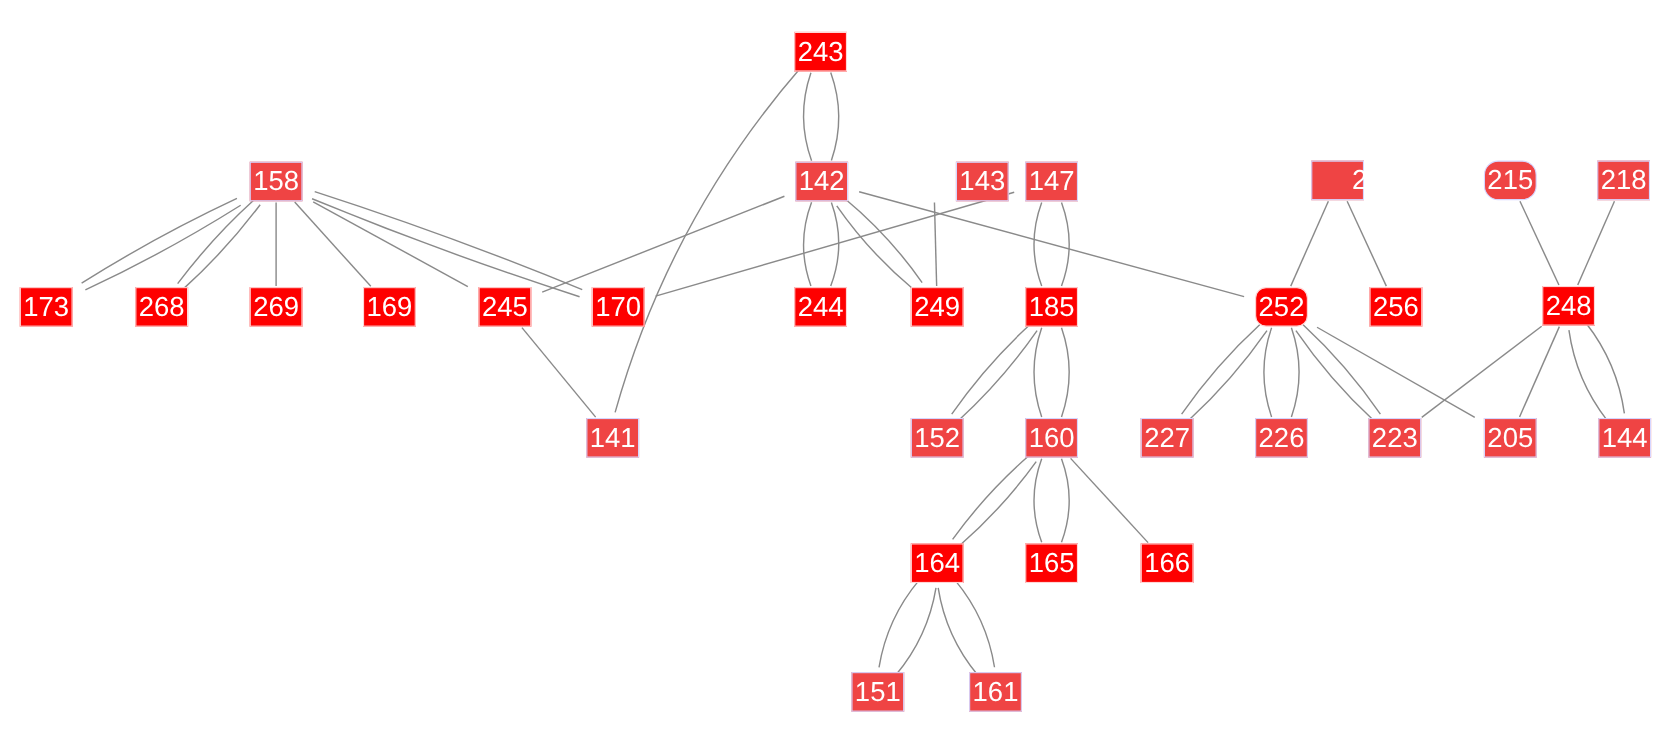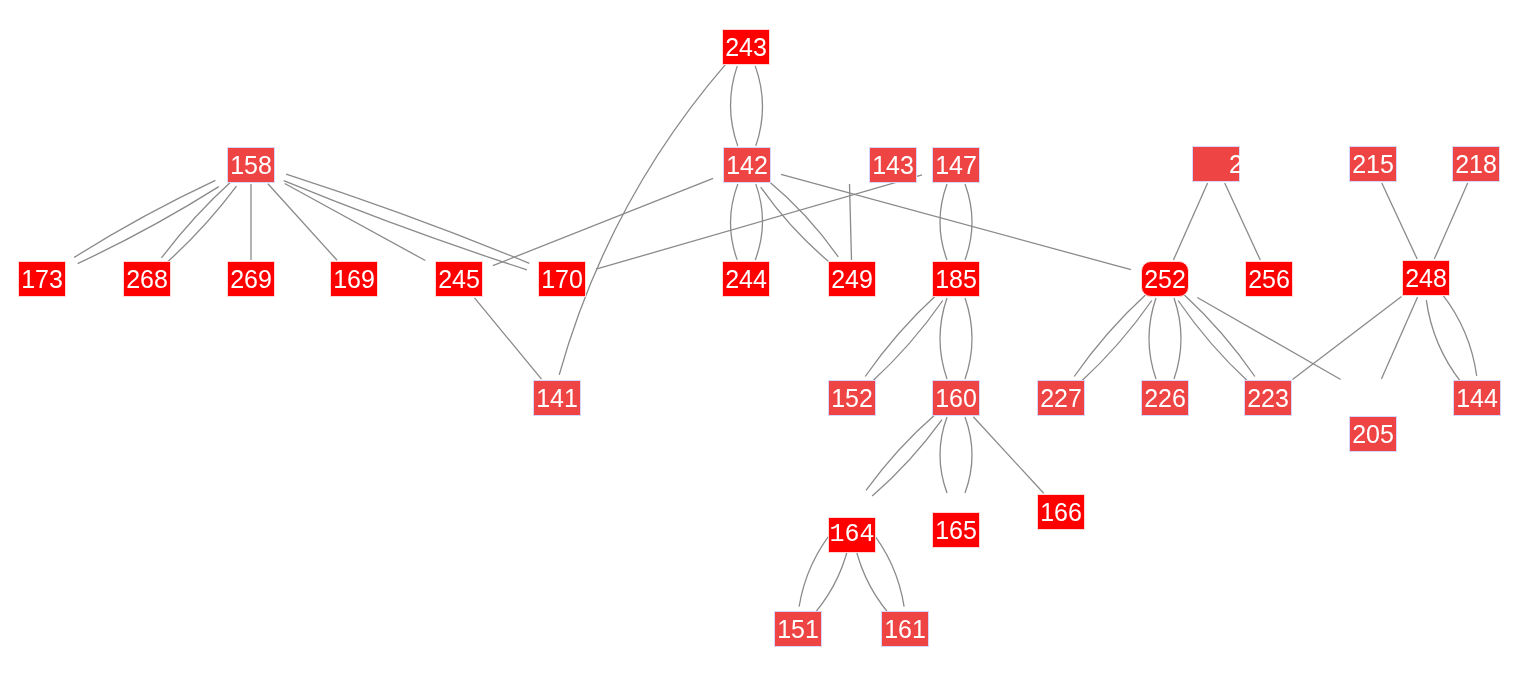--- a/index.html
+++ b/index.html
@@ -97,41 +97,41 @@
         <path d="M1476.7,375.8 Q1470.3,330.0 1441.8,293.6" stroke="#8a8a8a" stroke-width="1.3" marker-end="url(#arrow)"></path>
       </g>
   </svg>
   <div id="nodes">
       <div class="node red" style="left: 746px; top: 47px;">243</div>
       <div class="node blue" style="left: 251px; top: 165px;">158</div>
       <div class="node blue" style="left: 747px; top: 165px;">142</div>
       <div class="node blue" style="left: 849px; top: 165px; margin-left: 44px;">143</div>
       <div class="node blue" style="left: 956px; top: 165px;">147</div>
       <div class="node blue" style="left: 1216px; top: 164px; padding-left: 36px;">230</div>
-      <div class="node blue" style="left: 1373px; top: 164px;">215</div>
+      <div class="node blue" style="left: 1373px; top: 164px; border-radius: 13px;">215</div>
       <div class="node blue" style="left: 1476px; top: 164px;">218</div>
       <div class="node red" style="left: 42px; top: 279px;">173</div>
       <div class="node red" style="left: 147px; top: 279px;">268</div>
       <div class="node red" style="left: 251px; top: 279px;">269</div>
       <div class="node red" style="left: 354px; top: 279px;">169</div>
       <div class="node red" style="left: 459px; top: 279px;">245</div>
       <div class="node red" style="left: 562px; top: 279px;">170</div>
       <div class="node red" style="left: 746px; top: 279px;">244</div>
       <div class="node red" style="left: 852px; top: 279px;">249</div>
       <div class="node red" style="left: 956px; top: 279px;">185</div>
       <div class="node red" style="left: 1165px; top: 279px; border-radius: 10px;">252</div>
       <div class="node red" style="left: 1269px; top: 279px;">256</div>
       <div class="node red" style="left: 1426px; top: 278px;">248</div>
       <div class="node blue" style="left: 557px; top: 398px;">141</div>
       <div class="node blue" style="left: 852px; top: 398px;">152</div>
       <div class="node blue" style="left: 956px; top: 398px;">160</div>
       <div class="node blue" style="left: 1061px; top: 398px;">227</div>
       <div class="node blue" style="left: 1165px; top: 398px;">226</div>
       <div class="node blue" style="left: 1268px; top: 398px;">223</div>
-      <div class="node blue" style="left: 1373px; top: 398px; margin-top: 36px;">205</div>
+      <div class="node blue" style="left: 1373px; top: 398px;">205</div>
       <div class="node blue" style="left: 1477px; top: 398px;">144</div>
-      <div class="node red" style="left: 852px; top: 535px; font-family: Liberation Mono, monospace;">164</div>
-      <div class="node red" style="left: 956px; top: 512px; margin-top: 18px;">165</div>
+      <div class="node red" style="left: 852px; top: 512px;">164</div>
+      <div class="node red" style="left: 956px; top: 512px;">165</div>
       <div class="node red" style="left: 1061px; top: 512px;">166</div>
       <div class="node blue" style="left: 798px; top: 629px;">151</div>
       <div class="node blue" style="left: 905px; top: 629px;">161</div>
     </div>
 </div>
 
 </body></html>

